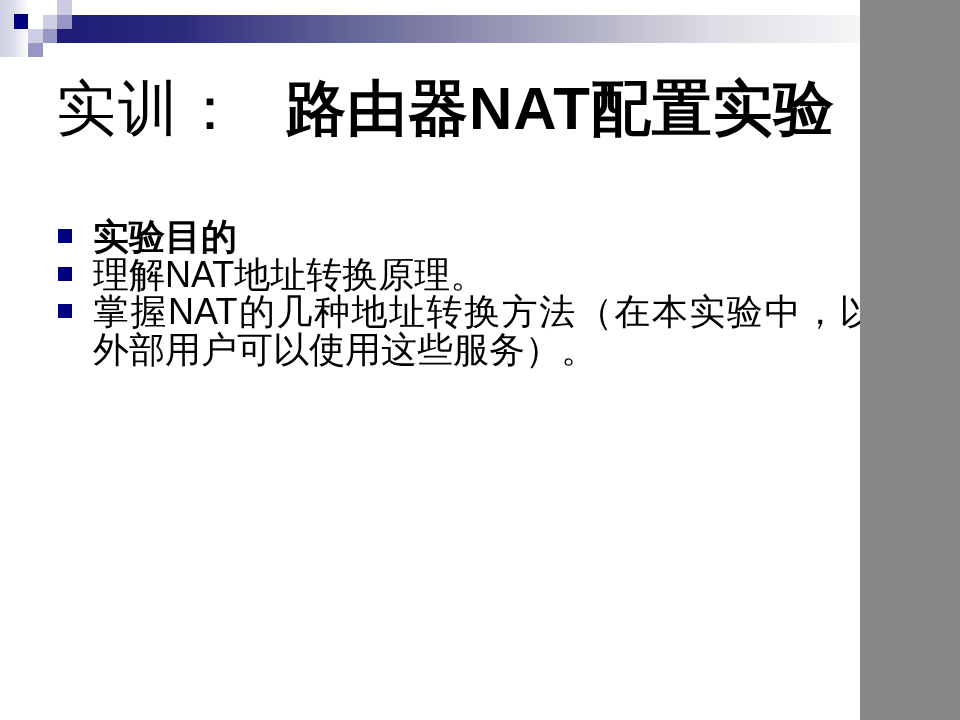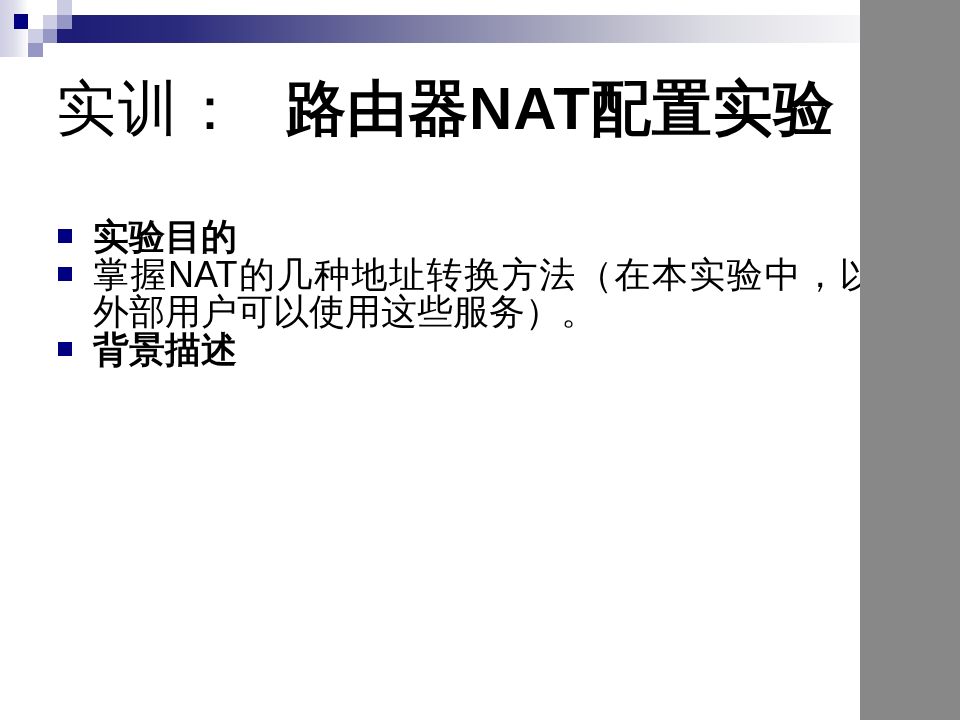--- a/index.html
+++ b/index.html
@@ -84,21 +84,21 @@
     <span class="t-prefix">实训：</span><span class="t-main">路由器NAT配置实验</span>
   </h1>
 
   <ul class="bullets">
     <li class="item bold">
       <span class="sq" style="background: rgb(0, 0, 128);"></span>
       <span>实验目的</span>
     </li>
     <li class="item">
       <span class="sq" style="background: rgb(0, 0, 128);"></span>
+      <span>理解NAT地址转换原理。</span>
+    </li>
+    <li class="item">
+      <span class="sq" style="background: rgb(0, 0, 128);"></span>
       <span>掌握NAT的几种地址转换方法（在本实验中，以便外部用户可以使用这些服务）。</span>
-    </li>
-    <li class="item bold">
-      <span class="sq" style="background: rgb(0, 0, 128);"></span>
-      <span>背景描述</span>
     </li>
   </ul>
 
 </div>
 
 </body></html>

